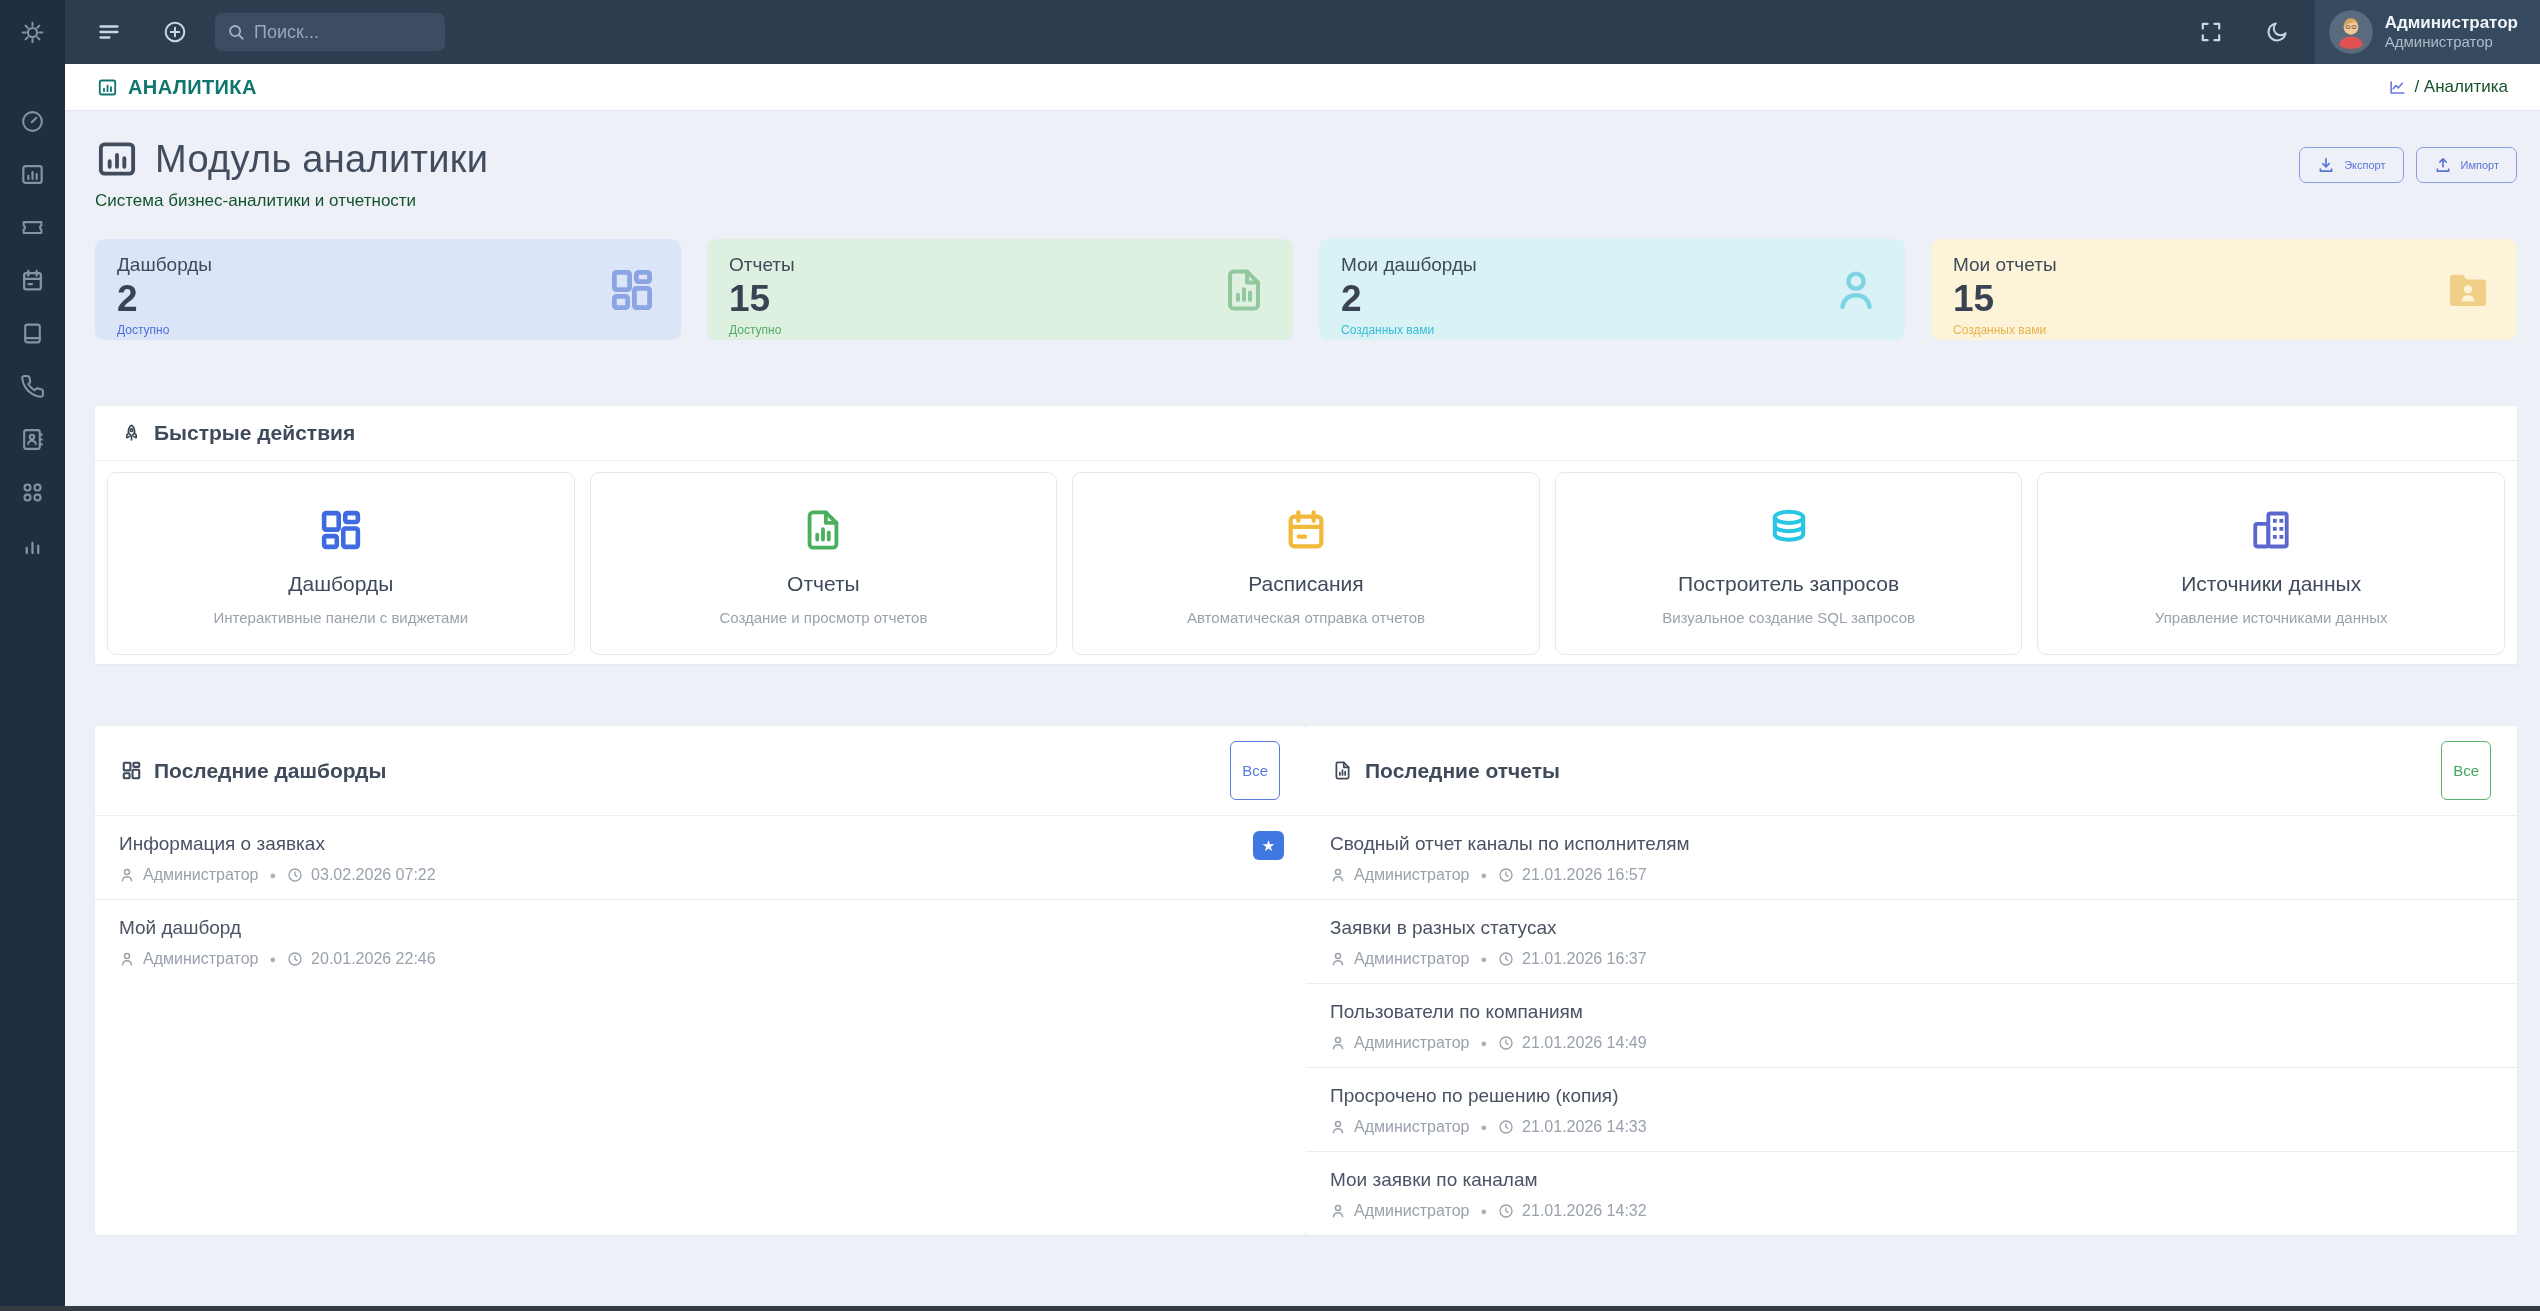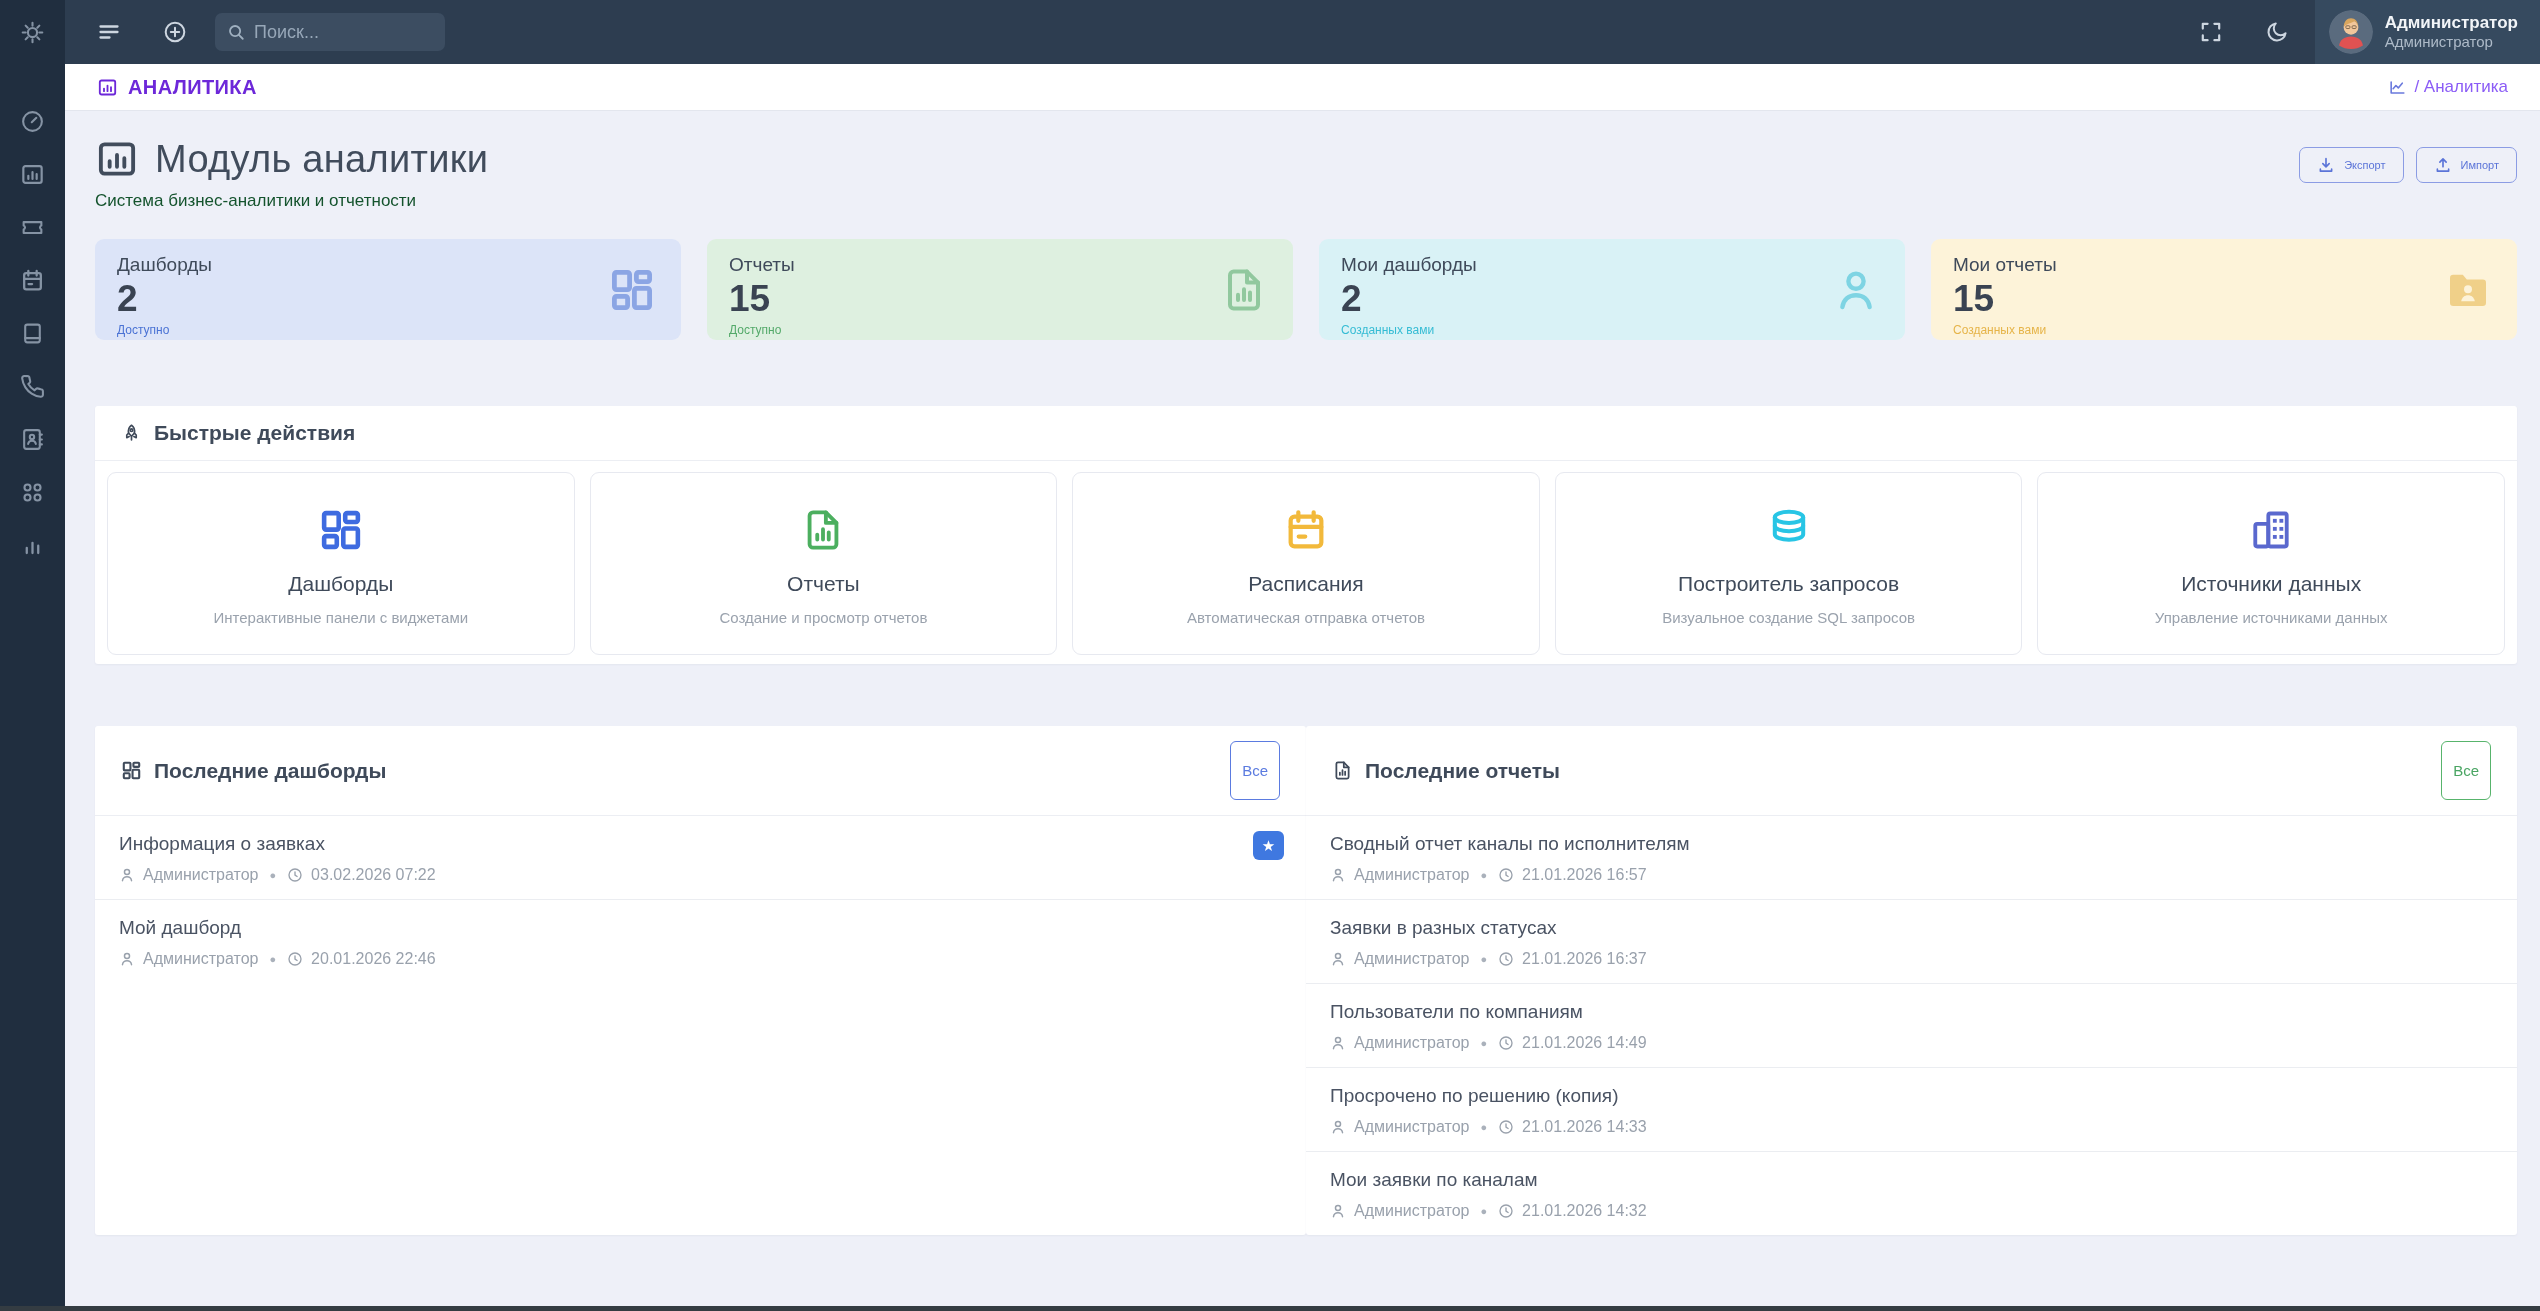--- a/index.html
+++ b/index.html
@@ -23,23 +23,23 @@
   .search-box input::placeholder { color:#97a7b8; }
   .nav-right { margin-left:auto; display:flex; align-items:center; height:100%; }
   .user-chip { height:100%; background:#364a5f; display:flex; align-items:center; padding:0 22px 0 14px; margin-left:16px; cursor:pointer; }
   .avatar { width:44px; height:44px; border-radius:50%; overflow:hidden; flex:0 0 auto; }
   .user-texts { margin-left:12px; }
   .user-name { color:#f2f5f8; font-size:17px; font-weight:700; line-height:1.25; }
   .user-role { color:#aebbc9; font-size:15px; line-height:1.25; }
 
   
   .headerbar { position:absolute; left:65px; top:64px; right:0; height:47px; background:#ffffff; border-bottom:1px solid #e3e6ee; display:flex; align-items:center; padding:0 32px; z-index:10; }
-  .headerbar-title { display:flex; align-items:center; gap:10px; color:#6d28d9; font-weight:700; font-size:20px; letter-spacing:.4px; }
+  .headerbar-title { display:flex; align-items:center; gap:10px; color:#0f766e; font-weight:700; font-size:20px; letter-spacing:.4px; }
   .headerbar-title svg { width:21px; height:21px; }
-  .breadcrumb { margin-left:auto; display:flex; align-items:center; gap:7px; font-size:17px; color:#8b5cf6; cursor:pointer; }
+  .breadcrumb { margin-left:auto; display:flex; align-items:center; gap:7px; font-size:17px; color:#14532d; cursor:pointer; }
   .breadcrumb svg { width:19px; height:19px; color:#6a79dd; }
 
   
   .page { position:absolute; left:65px; top:111px; right:0; bottom:0; padding:26px 23px 0 30px; overflow:hidden; }
 
   .title-row { display:flex; align-items:flex-start; }
   .title-left { display:flex; align-items:center; gap:16px; color:#414c5c; }
   .title-left svg { width:44px; height:44px; }
   .page-title { font-size:38px; font-weight:500; color:#414c5c; letter-spacing:.3px; }
   .page-subtitle { margin-top:10px; font-size:17px; color:#14532d; }

